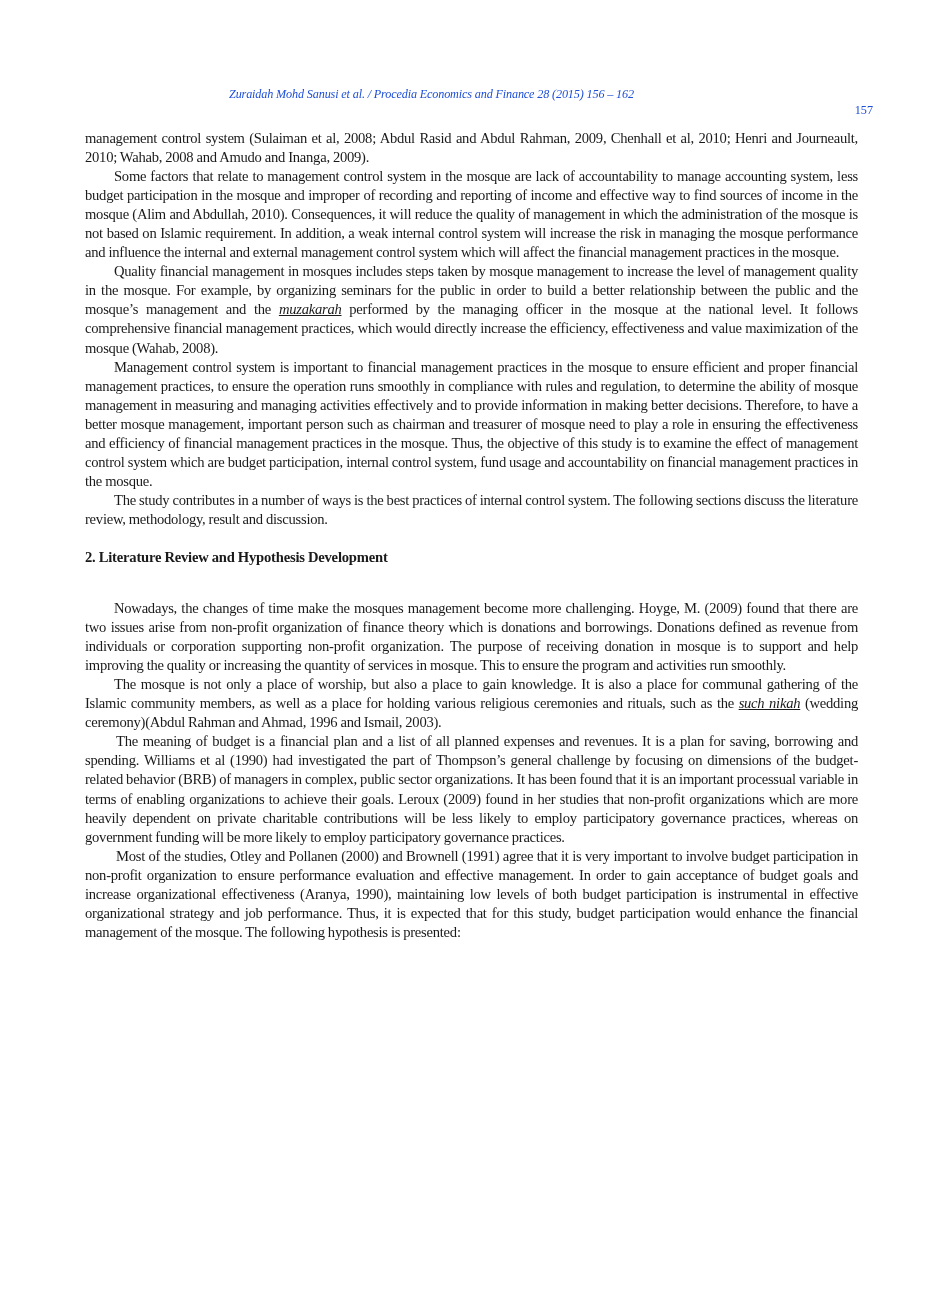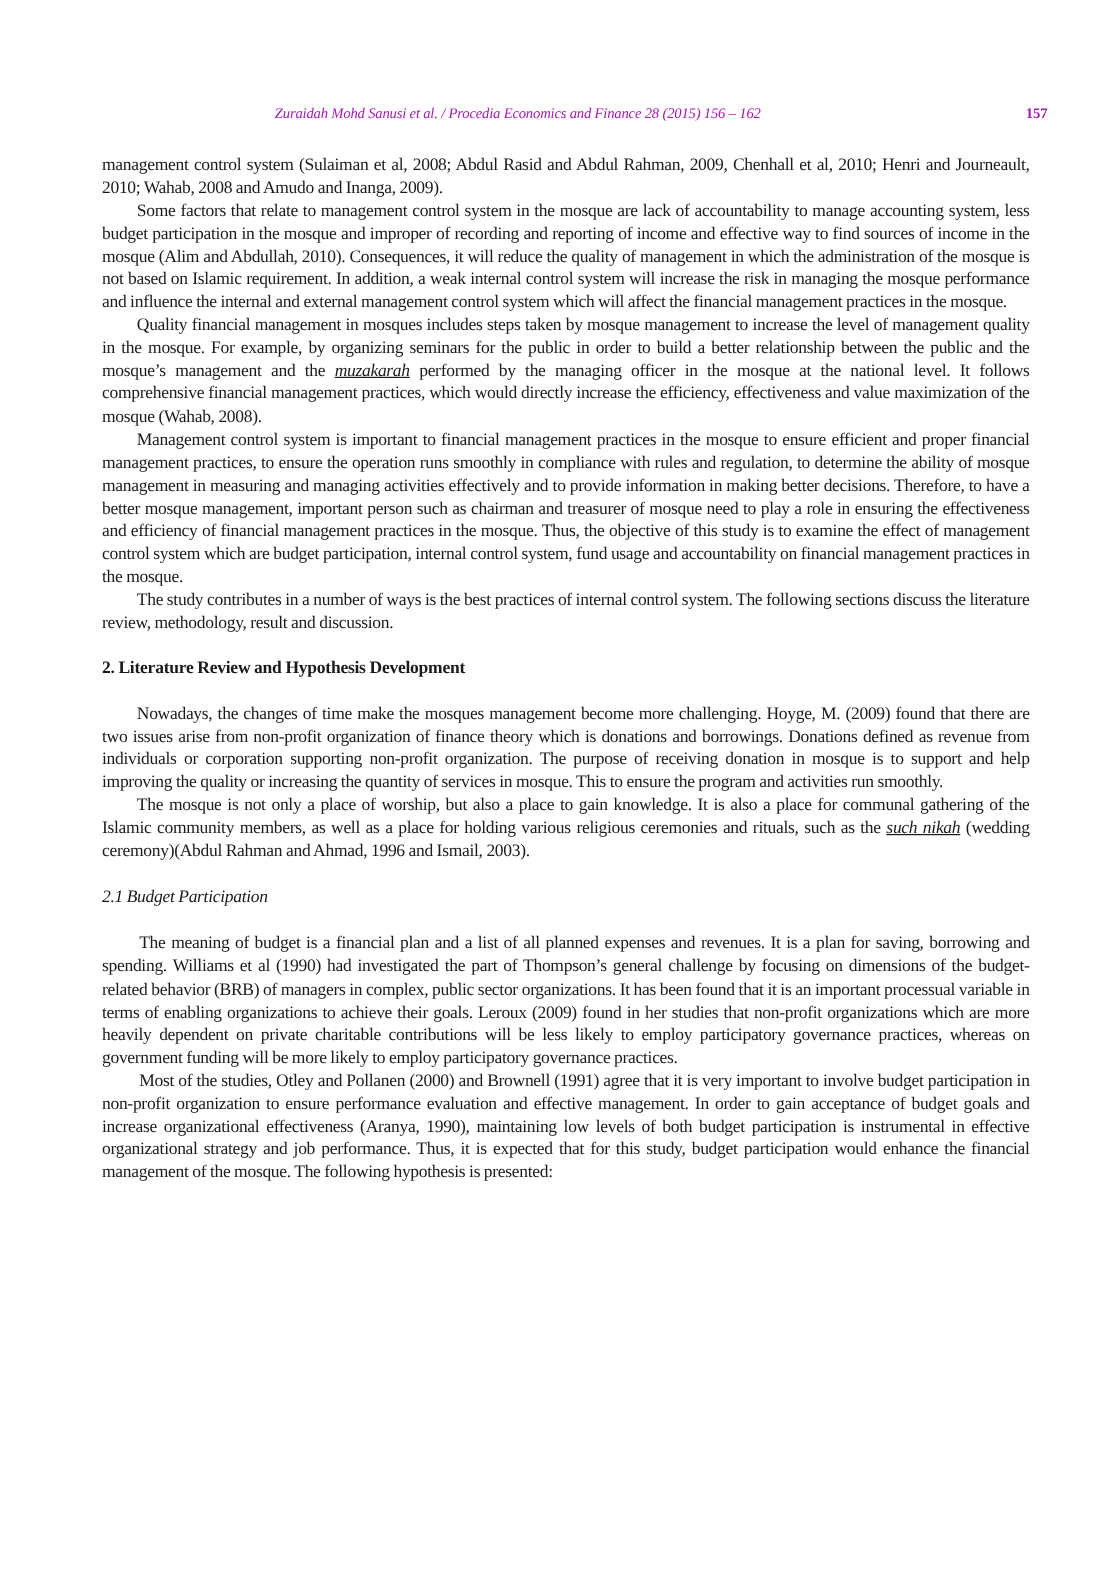--- a/index.html
+++ b/index.html
@@ -1,35 +1,35 @@
 <!DOCTYPE html>
 <html><head>
   <meta charset="utf-8">
   <style>
     html, body { margin: 0; padding: 0; background: #ffffff; }
     body { width: 925px; height: 1309px; position: relative; overflow: hidden; color: #1a1a1a; }
     .page { position: absolute; left: 0; top: 0; width: 925px; height: 1309px; }
     .running-head {
       position: absolute; top: 87px; left: 85px; width: 788px; height: 16px;
       font-family: "Liberation Serif", serif; font-style: italic; font-size: 12.2px;
-      color: #a21caf;
+      color: #1d4ed8;
     }
     .running-head .rh-title { position: absolute; left: 144px; top: 0; letter-spacing: -0.15px; }
-    .running-head .rh-page { position: absolute; right: 0; top: 0; font-style: normal; font-weight: bold; }
+    .running-head .rh-page { position: absolute; right: 0; top: 16px; font-style: normal; }
     .body-text {
       position: absolute; left: 85px; top: 129px; width: 773px;
       font-family: "Liberation Serif", serif; font-size: 14.6px; line-height: 19.05px;
       letter-spacing: -0.25px; word-spacing: -0.3px;
     }
     p { margin: 0; text-align: justify; }
     p.indent { text-indent: 29px; }
     p.indent-wide { text-indent: 31px; }
     .heading {
       font-family: "Liberation Serif", serif; font-weight: bold; font-size: 14.6px;
-      margin: 19px 0 19px 0; letter-spacing: -0.2px;
+      margin: 19px 0 32px 0; letter-spacing: -0.2px;
     }
     .subheading {
       font-family: "Liberation Serif", serif; font-style: italic; font-size: 14.6px;
       margin: 20px 0 19px 0;
     }
     .hypothesis {
       font-family: "Liberation Serif", serif; font-style: italic; font-size: 14.6px;
       margin-top: 19px;
     }
     em { font-style: italic; text-decoration: underline; }
@@ -50,19 +50,18 @@
     <p class="indent">Some factors that relate to management control system in the mosque are lack of accountability to manage accounting system, less budget participation in the mosque and improper of recording and reporting of income and effective way to find sources of income in the mosque (Alim and Abdullah, 2010). Consequences, it will reduce the quality of management in which the administration of the mosque is not based on Islamic requirement. In addition, a weak internal control system will increase the risk in managing the mosque performance and influence the internal and external management control system which will affect the financial management practices in the mosque.</p>
     <p class="indent"><span>Quality financial management in mosques includes steps taken by mosque management to increase the level of management quality in the mosque. For example, by organizing seminars for the public in order to build a better relationship between the public and the mosque’s management and the </span><em>muzakarah</em><span> performed by the managing officer in the mosque at the national level. It follows comprehensive financial management practices, which would directly increase the efficiency, effectiveness and value maximization of the mosque (Wahab, 2008).</span></p>
     <p class="indent">Management control system is important to financial management practices in the mosque to ensure efficient and proper financial management practices, to ensure the operation runs smoothly in compliance with rules and regulation, to determine the ability of mosque management in measuring and managing activities effectively and to provide information in making better decisions. Therefore, to have a better mosque management, important person such as chairman and treasurer of mosque need to play a role in ensuring the effectiveness and efficiency of financial management practices in the mosque. Thus, the objective of this study is to examine the effect of management control system which are budget participation, internal control system, fund usage and accountability on financial management practices in the mosque.</p>
     <p class="indent">The study contributes in a number of ways is the best practices of internal control system. The following sections discuss the literature review, methodology, result and discussion.</p>
 
     <div class="heading">2. Literature Review and Hypothesis Development</div>
 
     <p class="indent">Nowadays, the changes of time make the mosques management become more challenging. Hoyge, M. (2009) found that there are two issues arise from non-profit organization of finance theory which is donations and borrowings. Donations defined as revenue from individuals or corporation supporting non-profit organization. The purpose of receiving donation in mosque is to support and help improving the quality or increasing the quantity of services in mosque. This to ensure the program and activities run smoothly.</p>
     <p class="indent"><span>The mosque is not only a place of worship, but also a place to gain knowledge. It is also a place for communal gathering of the Islamic community members, as well as a place for holding various religious ceremonies and rituals, such as the </span><em>such nikah</em><span> (wedding ceremony)(Abdul Rahman and Ahmad, 1996 and Ismail, 2003).</span></p>
 
-    <div class="subheading">2.1  Budget Participation</div>
 
     <p class="indent-wide">The meaning of budget is a financial plan and a list of all planned expenses and revenues. It is a plan for saving, borrowing and spending. Williams et al (1990) had investigated the part of Thompson’s general challenge by focusing on dimensions of the budget-related behavior (BRB) of managers in complex, public sector organizations. It has been found that it is an important processual variable in terms of enabling organizations to achieve their goals. Leroux (2009) found in her studies that non-profit organizations which are more heavily dependent on private charitable contributions will be less likely to employ participatory governance practices, whereas on government funding will be more likely to employ participatory governance practices.</p>
     <p class="indent-wide">Most of the studies, Otley and Pollanen (2000) and Brownell (1991) agree that it is very important to involve budget participation in non-profit organization to ensure performance evaluation and effective management. In order to gain acceptance of budget goals and increase organizational effectiveness (Aranya, 1990), maintaining low levels of both budget participation is instrumental in effective organizational strategy and job performance. Thus, it is expected that for this study, budget participation would enhance the financial management of the mosque. The following hypothesis is presented:</p>
 
   </div>
 </div>
 
 </body></html>

